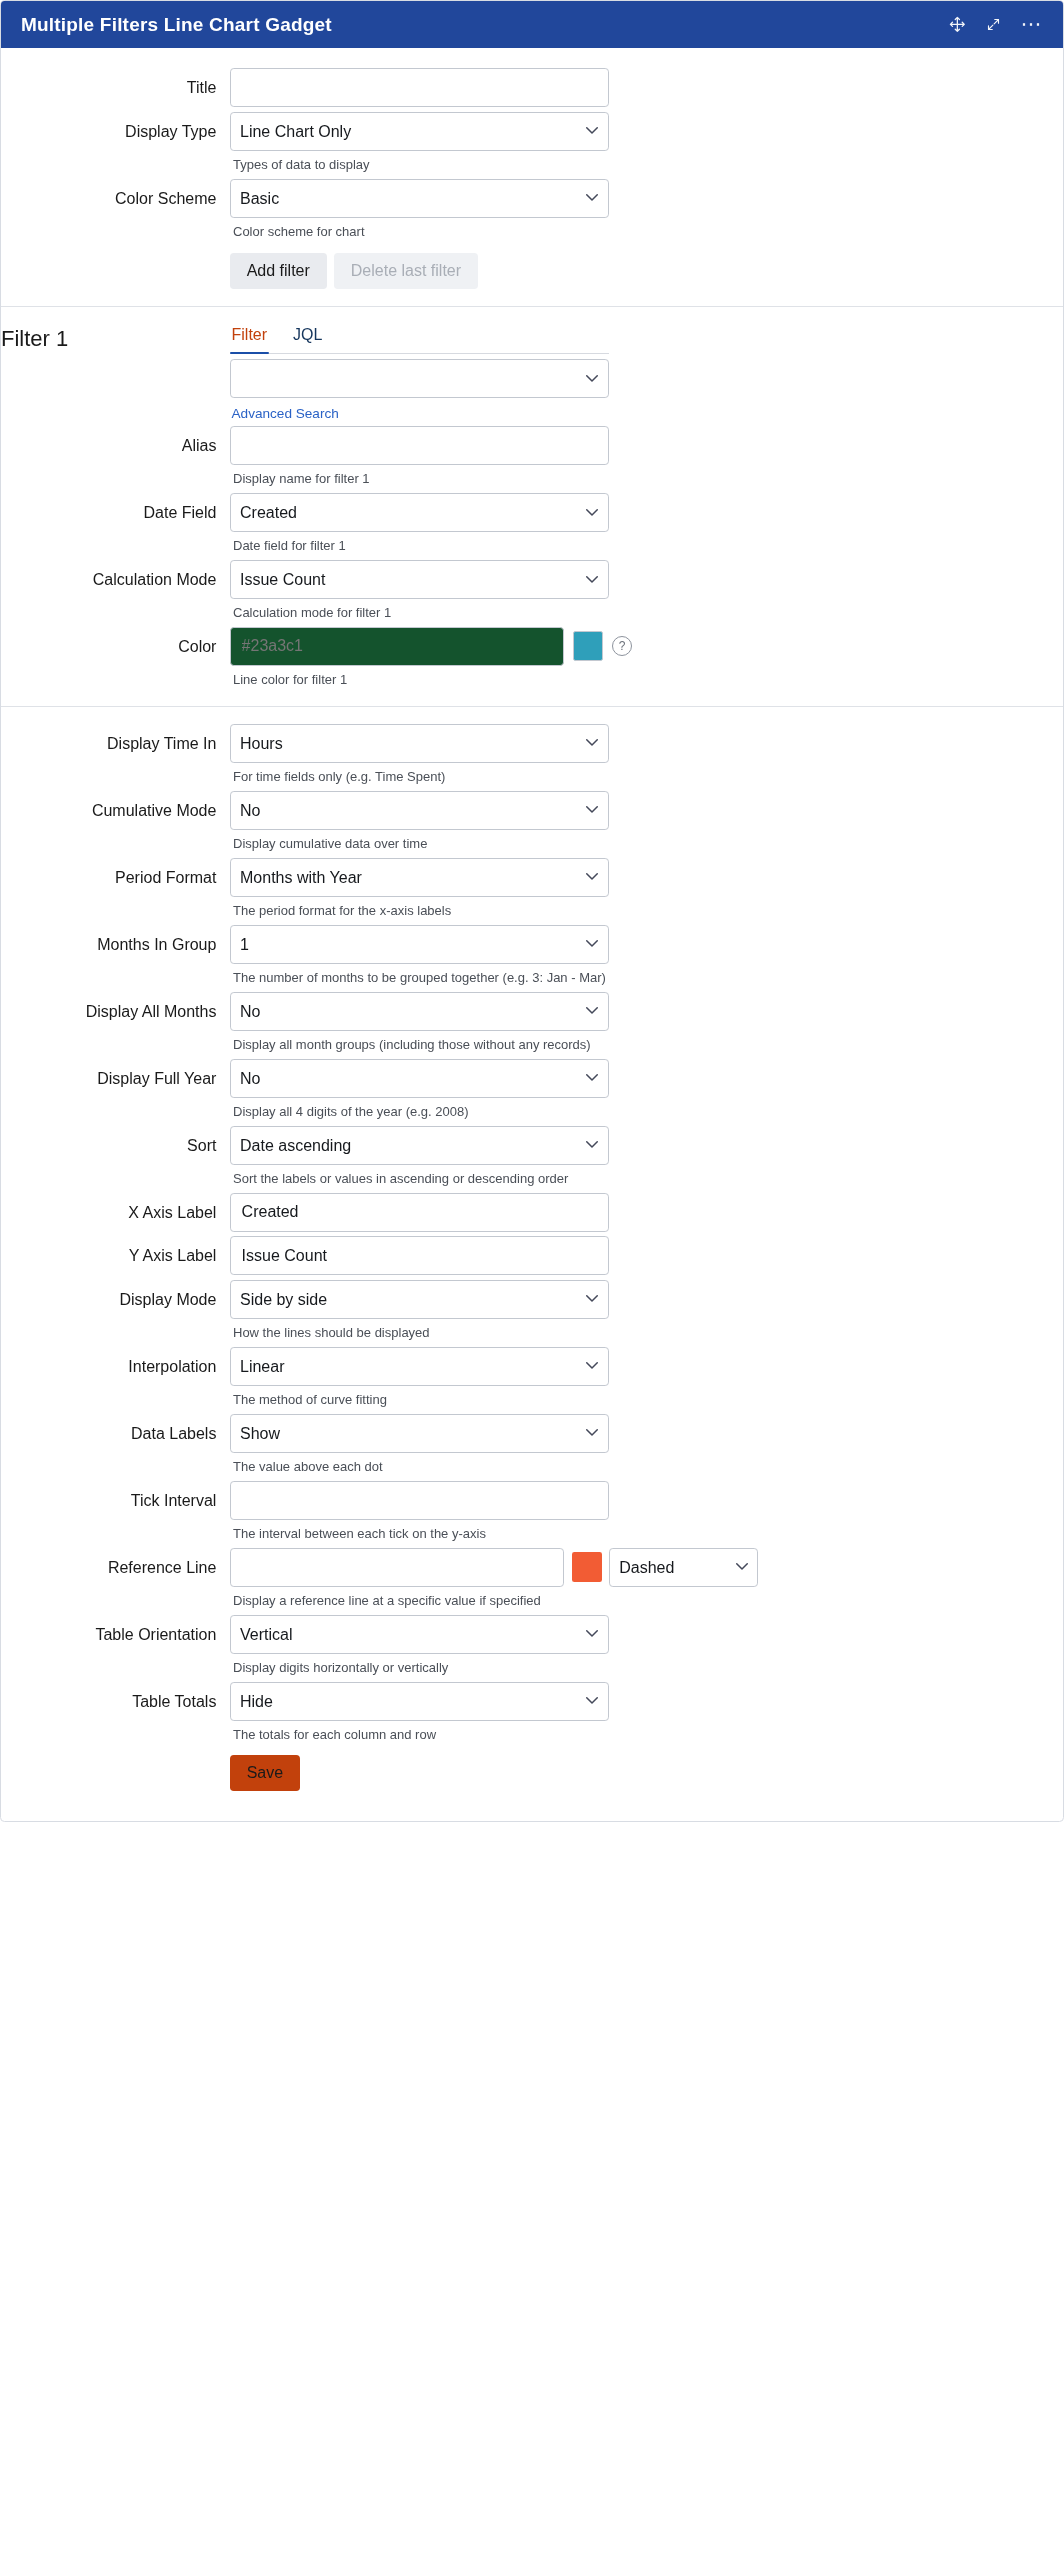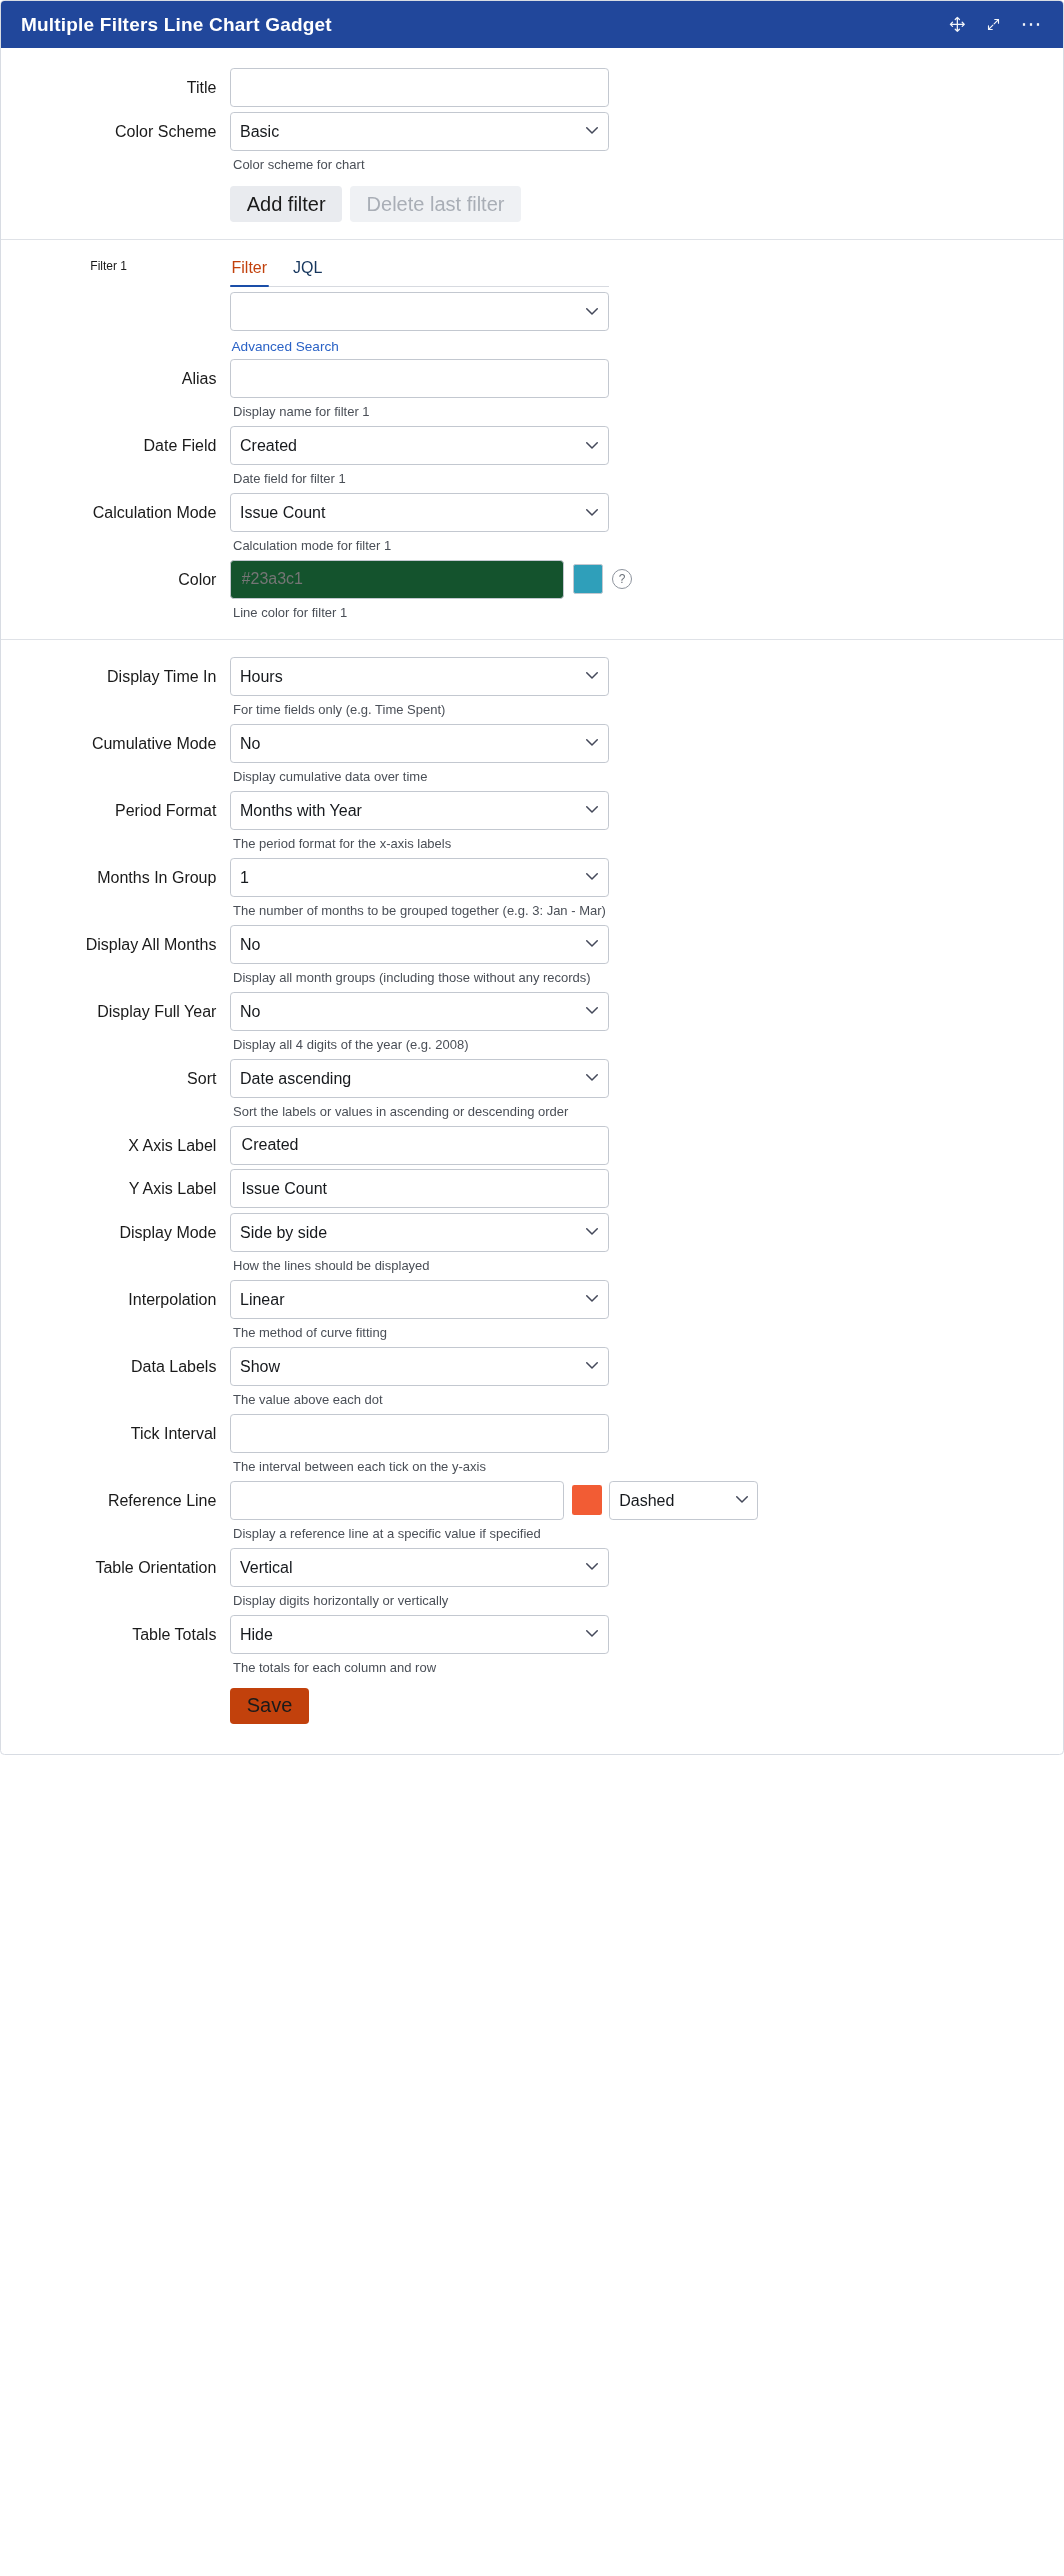--- a/index.html
+++ b/index.html
@@ -130,21 +130,21 @@
   
   .btn-row {
     display: flex;
     gap: 7.6px;
     align-items: center;
     margin-top: 12px;
   }
   .btn {
     height: 36px;
     padding: 0 16.7px;
-    font-size: 20px;
+    font-size: 16px;
     border-radius: 3.8px;
     border: none;
     background: #e9ebef;
     color: #1a1a1a;
     cursor: pointer;
     font-family: "Liberation Sans", sans-serif;
   }
   .btn.disabled {
     color: #a9aeb6;
     background: #eff1f4;
@@ -248,24 +248,24 @@
     border-radius: 2.3px;
   }
   .ref-select-wrap {
     position: relative;
     width: 149px;
     height: 39px;
   }
   .ref-select-wrap select.sel { padding-right: 26px; }
   .filter-head-label {
     width: 229px;
-    text-align: center;
+    text-align: left;
     padding-right: 13.6px;
     padding-top: 3px;
-    font-size: 12px;
+    font-size: 22px;
     color: #1a1a1a;
   }
 </style>
 </head>
 <body>
 
 <div class="gadget">
 
   <div class="gadget-header">
     <div class="gadget-title">Multiple Filters Line Chart Gadget</div>
@@ -286,20 +286,36 @@
 
   <div class="form-body">
 
     <div class="row">
       <div class="label-col">Title</div>
       <div class="field-col">
         <input class="txt" type="text" value="" style="">
       </div>
     </div>
 
+    <div class="row">
+      <div class="label-col">Display Type</div>
+      <div class="field-col">
+        <div class="select-wrap">
+          <select class="sel">
+            <option>Line Chart Only</option>
+          </select>
+          <span class="chev">
+            <svg width="12" height="7.6" viewBox="0 0 16 10" fill="none" stroke="#44495a" stroke-width="2" stroke-linecap="round" stroke-linejoin="round">
+                <path d="M1 1l7 7 7-7"></path>
+              </svg>
+          </span>
+        </div>
+        <div class="hint">Types of data to display</div>
+      </div>
+    </div>
 
     <div class="row">
       <div class="label-col">Color Scheme</div>
       <div class="field-col">
         <div class="select-wrap">
           <select class="sel">
             <option>Basic</option>
           </select>
           <span class="chev">
             <svg width="12" height="7.6" viewBox="0 0 16 10" fill="none" stroke="#44495a" stroke-width="2" stroke-linecap="round" stroke-linejoin="round">

